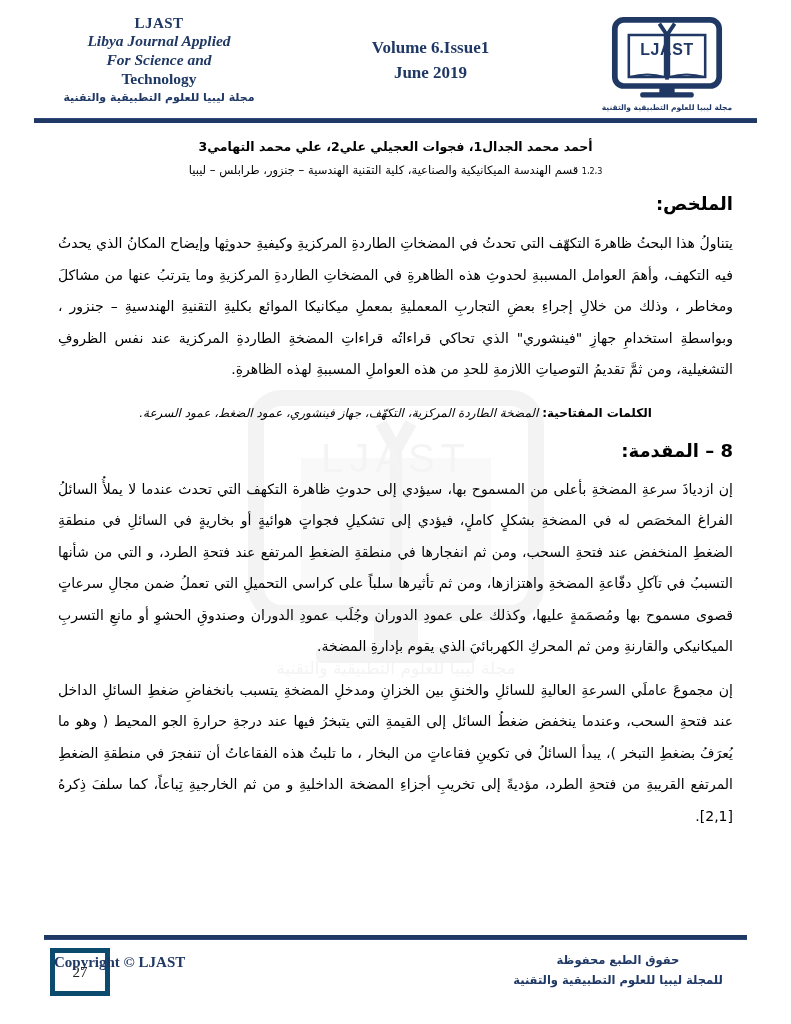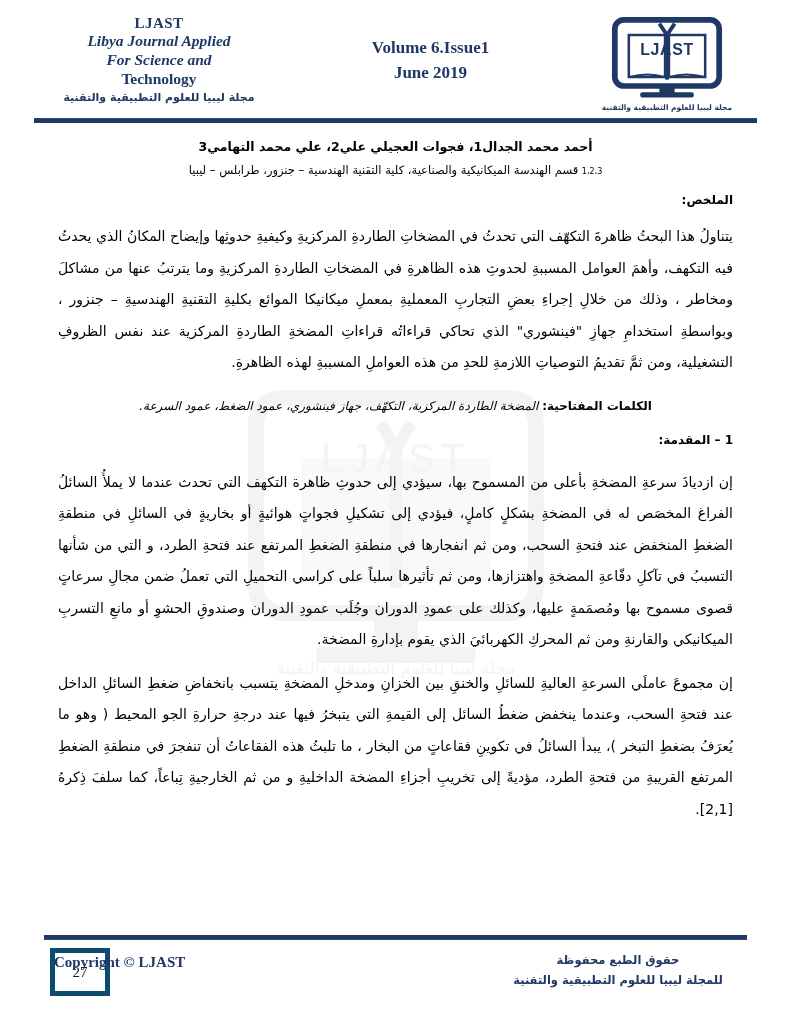--- a/index.html
+++ b/index.html
@@ -161,21 +161,21 @@
     font-size: 11.5px;
     margin-top: 9px;
     direction: rtl;
   }
   .affiliation .aff-sup { font-size: 8px; }
 
   .section-head {
     text-align: right;
     font-family: "DejaVu Sans", sans-serif;
     font-weight: bold;
-    font-size: 12px;
+    font-size: 18px;
     margin-top: 16px;
     direction: rtl;
   }
   .intro-head-row {
     position: relative;
     margin-top: 20px;
     height: 22px;
   }
   .intro-head-row .section-head { margin-top: 0; }
 
@@ -337,21 +337,21 @@
     <div class="section-head">الملخص:</div>
 
     <div class="para para-abstract">يتناولُ هذا البحثُ ظاهرةَ التكهّف التي تحدثُ في المضخاتِ الطاردةِ المركزيةِ وكيفيةِ حدوثِها وإيضاح المكانُ الذي يحدثُ فيه التكهف، وأهمَ العوامل المسببةِ لحدوثِ هذه الظاهرةِ في المضخاتِ الطاردةِ المركزيةِ وما يترتبُ عنها من مشاكلَ ومخاطر ، وذلك من خلالِ إجراءِ بعضِ التجاربِ المعمليةِ بمعملِ ميكانيكا الموائع بكليةِ التقنيةِ الهندسيةِ – جنزور ، وبواسطةِ استخدامِ جهازِ "فينشوري" الذي تحاكي قراءاتُه قراءاتِ المضخةِ الطاردةِ المركزية عند نفس الظروفِ التشغيلية، ومن ثمَّ تقديمُ التوصياتِ اللازمةِ للحدِ من هذه العواملِ المسببةِ لهذه الظاهرةِ.</div>
 
     <div class="keywords">
       <span class="kw-label">الكلمات المفتاحية:</span>
       <span class="kw-list">المضخة الطاردة المركزية، التكهّف، جهاز فينشوري، عمود الضغط، عمود السرعة.</span>
     </div>
 
     <div class="intro-head-row">
-      <div class="section-head">1 – المقدمة:</div>
+      <div class="section-head">8 – المقدمة:</div>
     </div>
 
     <div class="para">إن ازدياذَ سرعةِ المضخةِ بأعلى من المسموح بها، سيؤدي إلى حدوثِ ظاهرة التكهف التي تحدث عندما لا يملأُ السائلُ الفراغ المخصَص له في المضخةِ بشكلٍ كاملٍ، فيؤدي إلى تشكيلِ فجواتٍ هوائيةٍ أو بخاريةٍ في السائلِ في منطقةِ الضغطِ المنخفض عند فتحةِ السحب، ومن ثم انفجارها في منطقةِ الضغطِ المرتفع عند فتحةِ الطرد، و التي من شأنها التسببُ في تآكلِ دفّاعةِ المضخةِ واهتزازها، ومن ثم تأثيرها سلباً على كراسي التحميلِ التي تعملُ ضمن مجالِ سرعاتٍ قصوى مسموح بها ومُصمَمةٍ عليها، وكذلك على عمودِ الدوران وجُلَب عمودِ الدوران وصندوقِ الحشوِ أو مانعِ التسربِ الميكانيكي والقارنةِ ومن ثم المحركِ الكهربائيَ الذي يقوم بإدارةِ المضخة.</div>
 
     <div class="para">إن مجموعَ عاملَي السرعةِ العاليةِ للسائلِ والخنقِ بين الخزانِ ومدخلِ المضخةِ يتسبب بانخفاضِ ضغطِ السائلِ الداخل عند فتحةِ السحب، وعندما ينخفض ضغطُ السائل إلى القيمةِ التي يتبخرُ فيها عند درجةِ حرارةِ الجو المحيط ( وهو ما يُعرَفُ بضغطِ التبخر )، يبدأ السائلُ في تكوينِ فقاعاتٍ من البخار ، ما تلبثُ هذه الفقاعاتُ أن تنفجرَ في منطقةِ الضغطِ المرتفع القريبةِ من فتحةِ الطرد، مؤديةً إلى تخريبِ أجزاءِ المضخة الداخليةِ و من ثم الخارجيةِ تِباعاً، كما سلفَ ذِكرهُ [2,1].</div>
 
   </div>
 
   <div class="rule-bottom"></div>
 

